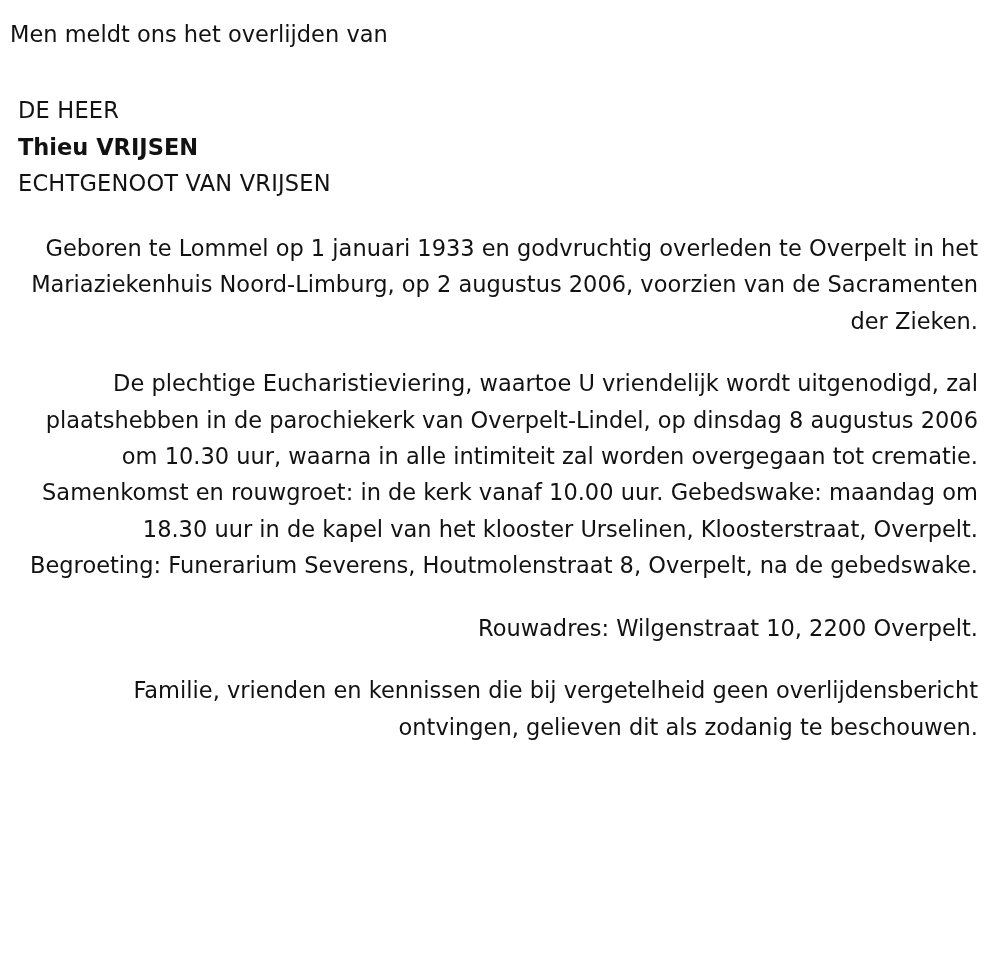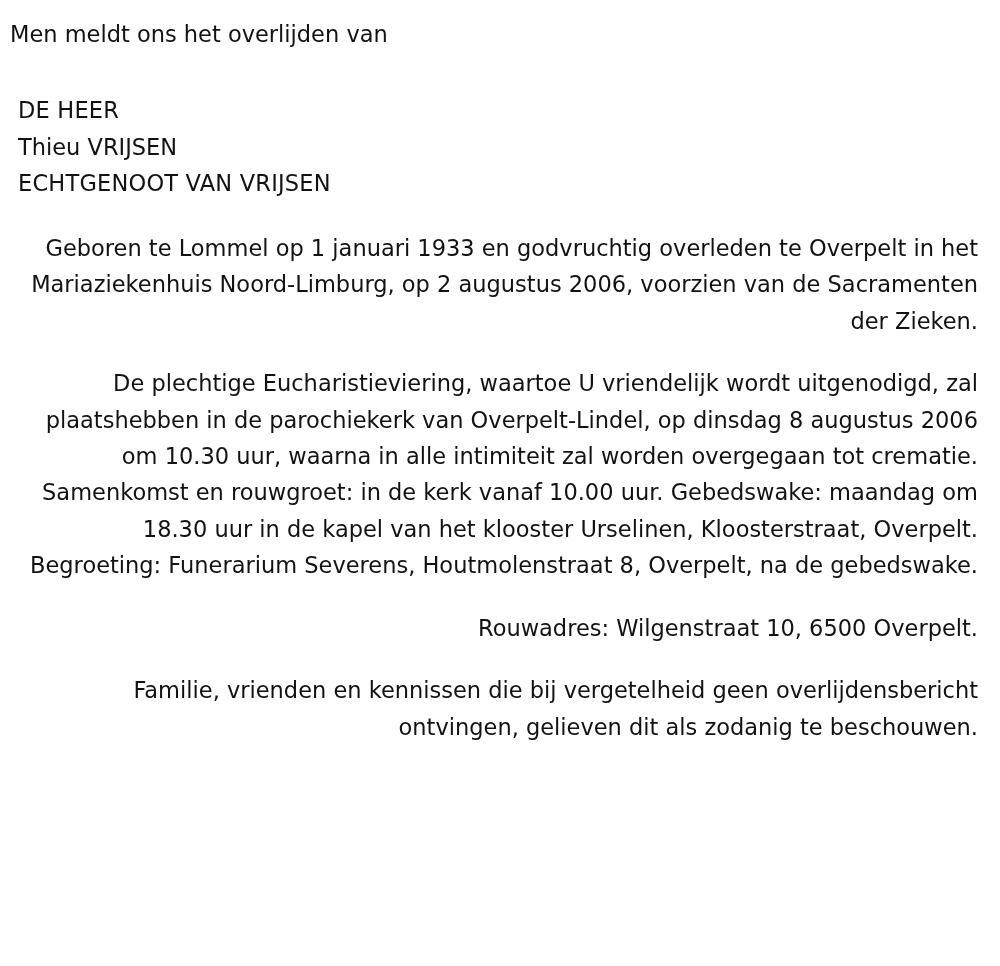--- a/index.html
+++ b/index.html
@@ -26,21 +26,21 @@
     color: #121212;
   }
   .block {
     margin: 0 0 28px 8px;
   }
   .line {
     display: block;
     white-space: pre-wrap;
   }
   .name-line {
-    font-weight: normal;
+    font-weight: bold;
   }
   .paragraph {
     margin: 16px 0 26px 0;
     white-space: pre-wrap;
     text-align: right;
   }
   .intro {
     margin: 0 0 40px 0;
   }
   .caps {
@@ -58,18 +58,18 @@
     <div class="block">
       <span class="line caps">DE HEER</span>
       <span class="line name-line">Thieu VRIJSEN</span>
       <span class="line caps">ECHTGENOOT VAN VRIJSEN</span>
     </div>
 
     <p class="paragraph">Geboren te Lommel op 1 januari 1933 en godvruchtig overleden te Overpelt in het Mariaziekenhuis Noord-Limburg, op 2 augustus 2006, voorzien van de Sacramenten der Zieken.</p>
 
     <p class="paragraph">De plechtige Eucharistieviering, waartoe U vriendelijk wordt uitgenodigd, zal plaatshebben in de parochiekerk van Overpelt-Lindel, op dinsdag 8 augustus 2006 om 10.30 uur, waarna in alle intimiteit zal worden overgegaan tot crematie. Samenkomst en rouwgroet: in de kerk vanaf 10.00 uur. Gebedswake: maandag om 18.30 uur in de kapel van het klooster Urselinen, Kloosterstraat, Overpelt. Begroeting: Funerarium Severens, Houtmolenstraat 8, Overpelt, na de gebedswake.</p>
 
-    <p class="paragraph">Rouwadres: Wilgenstraat 10, 6500 Overpelt.</p>
+    <p class="paragraph">Rouwadres: Wilgenstraat 10, 2200 Overpelt.</p>
 
     <p class="paragraph">Familie, vrienden en kennissen die bij vergetelheid geen overlijdensbericht ontvingen, gelieven dit als zodanig te beschouwen.</p>
 
   </div>
 </div>
 
 </body></html>

